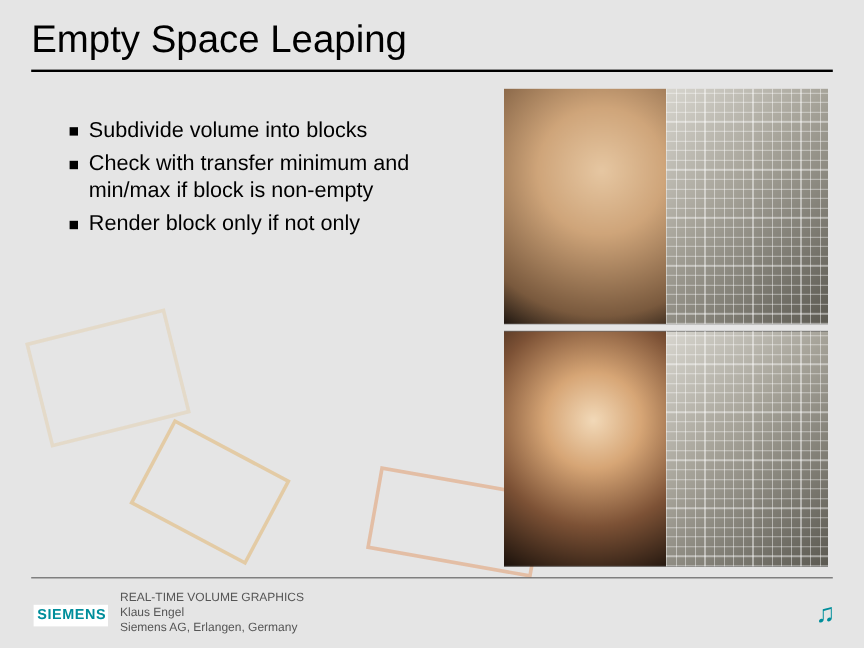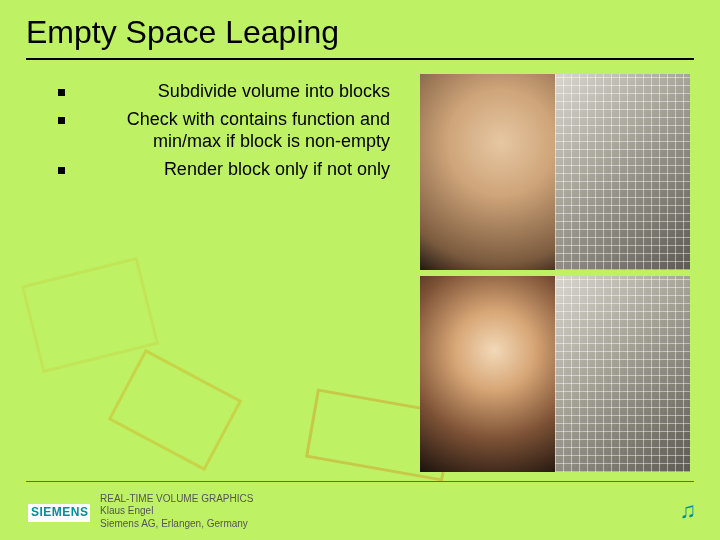--- a/index.html
+++ b/index.html
@@ -1,31 +1,31 @@
 <!DOCTYPE html>
 <html><head>
 <meta charset="utf-8">
 <style>
   * { margin: 0; padding: 0; box-sizing: border-box; }
   html, body { width: 720px; height: 540px; font-family: Arial, Helvetica, sans-serif; background: #fff; overflow: hidden; }
-  .slide { position: relative; width: 720px; height: 540px; background: #bef264; }
+  .slide { position: relative; width: 720px; height: 540px; background: #e5e5e5; }
   .bg-shapes { position: absolute; inset: 0; z-index: 0; pointer-events: none; }
   .bg-shapes .sq { position: absolute; border: 3px solid; opacity: 0.28; }
   .bg-shapes .sq1 { left: 120px; top: 370px; width: 110px; height: 80px; border-color: #e08a00; transform: rotate(28deg); }
   .bg-shapes .sq2 { left: 310px; top: 400px; width: 140px; height: 70px; border-color: #e05a00; transform: rotate(10deg); }
   .bg-shapes .sq3 { left: 30px;  top: 270px; width: 120px; height: 90px; border-color: #e08a00; transform: rotate(-14deg); opacity: 0.12; }
 
   .title { position: absolute; left: 26px; top: 14px; font-size: 32px; font-weight: 400; color: #000; z-index: 2; }
   .title-rule { position: absolute; left: 26px; right: 26px; top: 58px; height: 0; border-top: 2px solid #000; z-index: 2; }
 
   .content { position: absolute; left: 0; top: 78px; width: 720px; z-index: 2; }
   .col-text { position: absolute; left: 50px; top: 0; width: 340px; }
   .b1 { position: relative; font-size: 22px; color: #000; line-height: 1.18; margin-bottom: 12px; padding-left: 0; }
   .b1::before { content: ""; position: absolute; left: -20px; top: 10px; width: 9px; height: 9px; background: #000; }
-  .sublist { margin-left: 24px; margin-top: 3px; text-align: right; }
+  .sublist { margin-left: 24px; margin-top: 20px; }
   .b2 { position: relative; font-size: 18px; color: #000; line-height: 1.22; margin-bottom: 6px; padding-left: 0; }
   .b2::before { content: ""; position: absolute; left: -16px; top: 8px; width: 7px; height: 7px; background: #000; }
 
   .col-img { position: absolute; left: 420px; top: -4px; width: 270px; }
   .img-box { width: 270px; height: 196px; margin-bottom: 6px; background: #111; position: relative; overflow: hidden; }
   .render-left { position: absolute; left: 0; top: 0; width: 50%; height: 100%; background: radial-gradient(circle at 60% 35%, #e6c7a2 0%, #cfa57a 35%, #7a5a3e 80%, #201812 100%); }
   .render-right { position: absolute; right: 0; top: 0; width: 50%; height: 100%; background: linear-gradient(135deg, #d8d6cf 0%, #a8a59b 40%, #5c5a52 100%); }
   .render-right::after { content: ""; position: absolute; inset: 0; background-image: repeating-linear-gradient(0deg, rgba(255,255,255,0.45) 0 1px, transparent 1px 8px), repeating-linear-gradient(90deg, rgba(255,255,255,0.45) 0 1px, transparent 1px 8px); mix-blend-mode: screen; }
   .img2 .render-left { background: radial-gradient(circle at 55% 38%, #f2d9b8 0%, #d7a676 28%, #7d5236 62%, #1b120c 100%); }
 
@@ -48,21 +48,21 @@
     <div class="sq sq3"></div>
   </div>
 
   <div class="title">Empty Space Leaping</div>
   <div class="title-rule"></div>
 
   <div class="content">
     <div class="col-text">
       <div class="sublist">
         <div class="b2">Subdivide volume into blocks</div>
-        <div class="b2">Check with contains function and min/max if block is non-empty</div>
+        <div class="b2">Check with transfer minimum and min/max if block is non-empty</div>
         <div class="b2">Render block only if not only</div>
       </div>
     </div>
 
     <div class="col-img">
       <div class="img-box" title="Volume rendering of a head: left smooth surface, right showing wireframe block grid">
         <div class="render-left"></div>
         <div class="render-right"></div>
       </div>
       <div class="img-box img2" title="Volume rendering of a skull: left smooth surface, right showing wireframe block grid">

